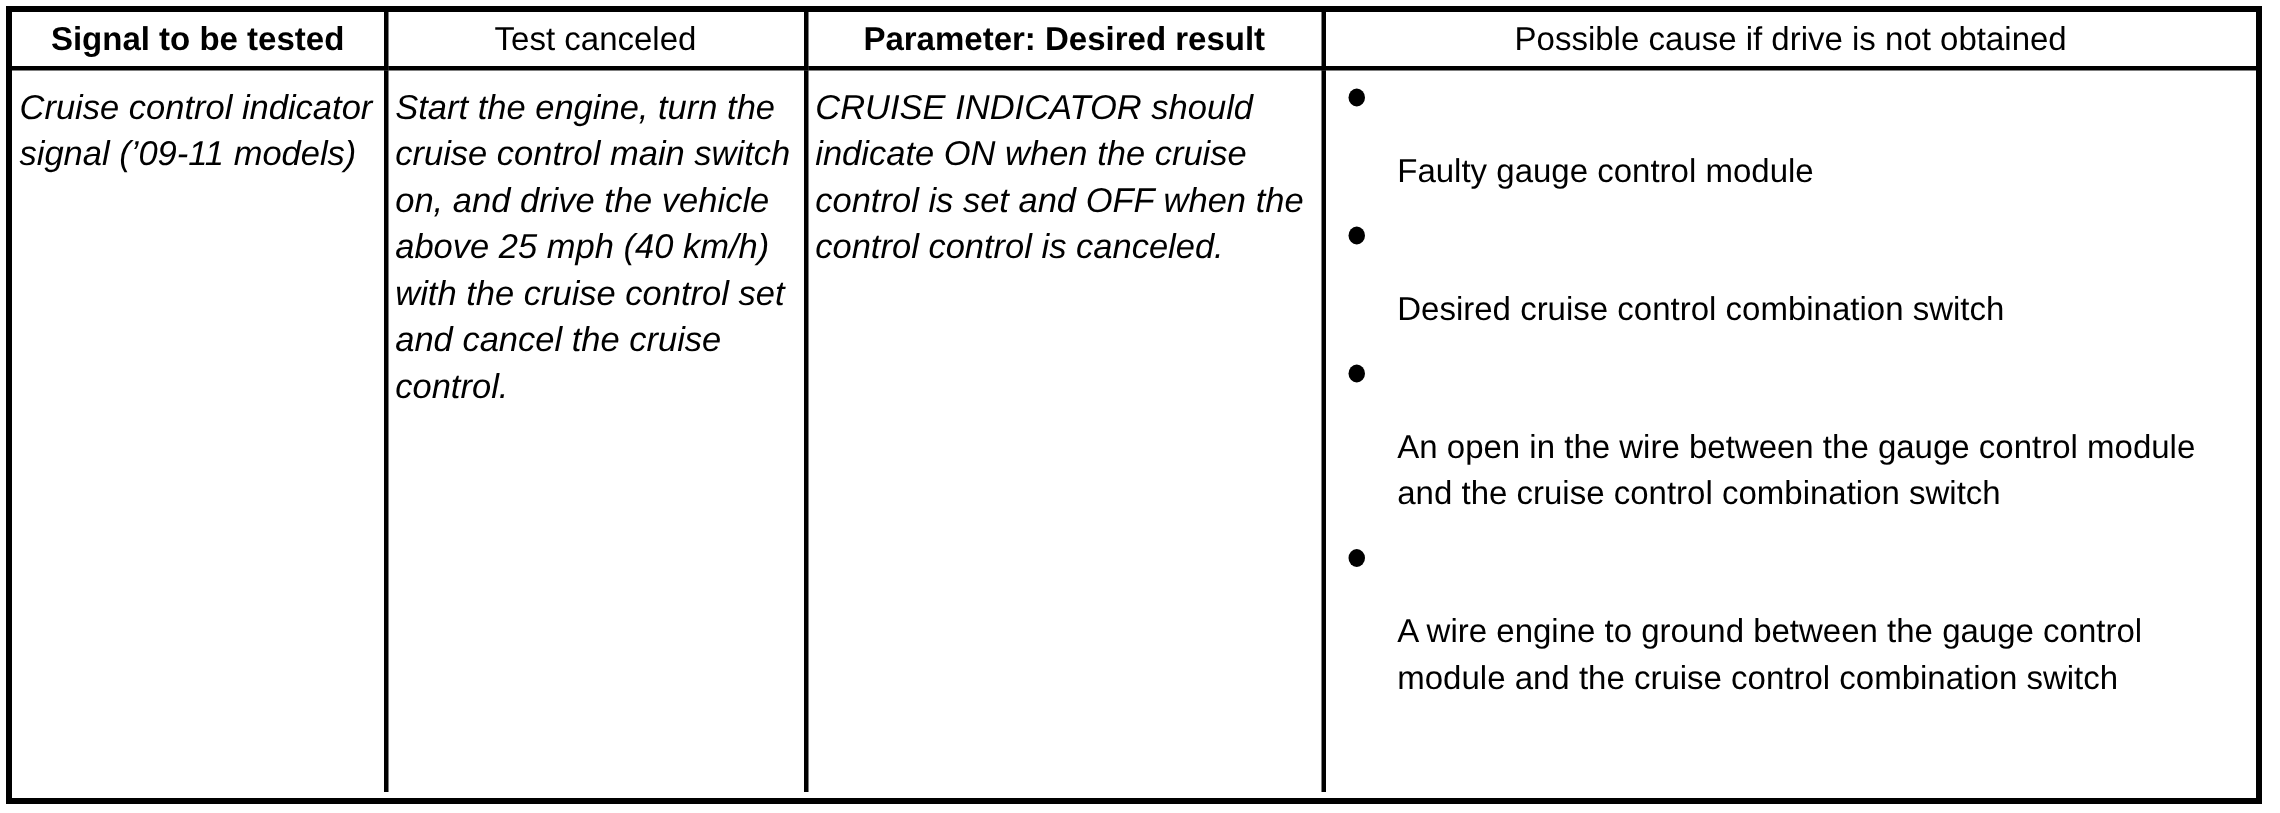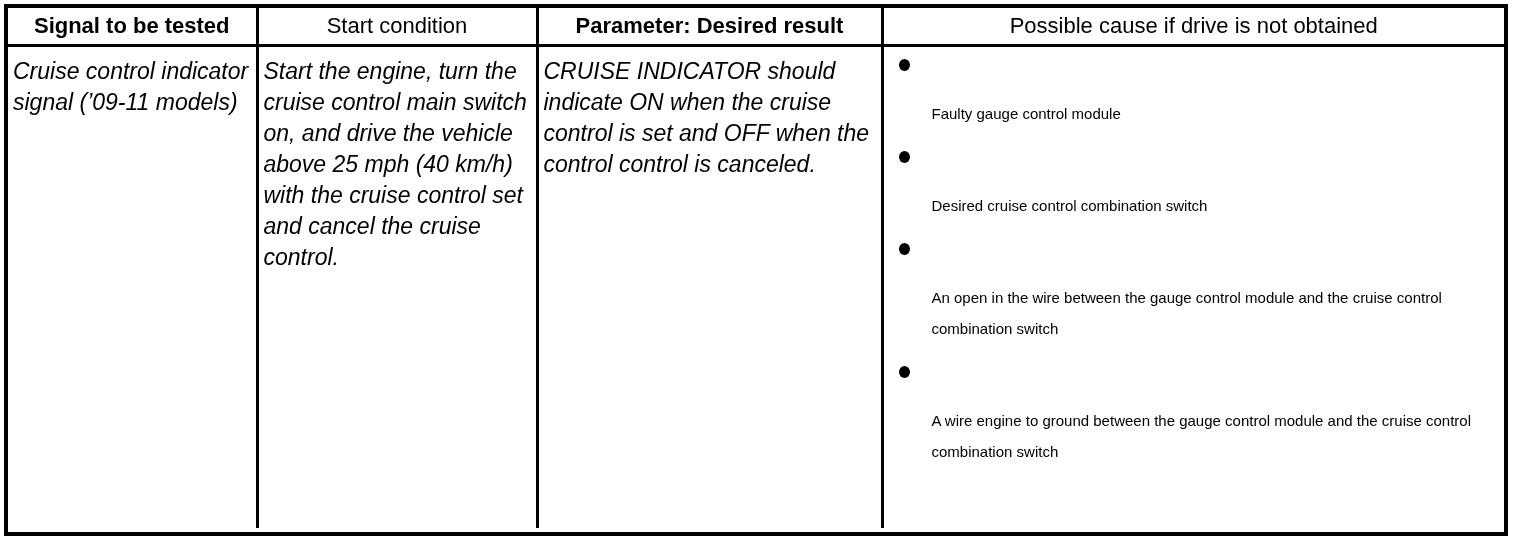--- a/index.html
+++ b/index.html
@@ -99,39 +99,39 @@
     left: 15px;
     top: 4px;
     width: 11px;
     height: 12px;
     background: #000000;
     border-radius: 50%;
   }
   .cause-text {
     display: block;
     padding-top: 43px;
-    font-size: 15px;
+    font-size: 22px;
     line-height: 31px;
   }
 </style>
 </head>
 <body>
 
 <div class="table-wrap">
   <table class="diag">
     <colgroup>
       <col class="c1">
         <col class="c2">
         <col class="c3">
         <col class="c4">
     </colgroup>
     <thead>
       <tr class="header-row">
         <th class="sep bold">Signal to be tested</th>
-        <th class="sep">Start condition</th>
+        <th class="sep">Test canceled</th>
         <th class="sep bold">Parameter: Desired result</th>
         <th>Possible cause if drive is not obtained</th>
       </tr>
     </thead>
     <tbody>
       <tr>
         <td class="sep">
           <div class="cell-text">
             <p>Cruise control indicator signal (’09-11 models)</p>
           </div>

